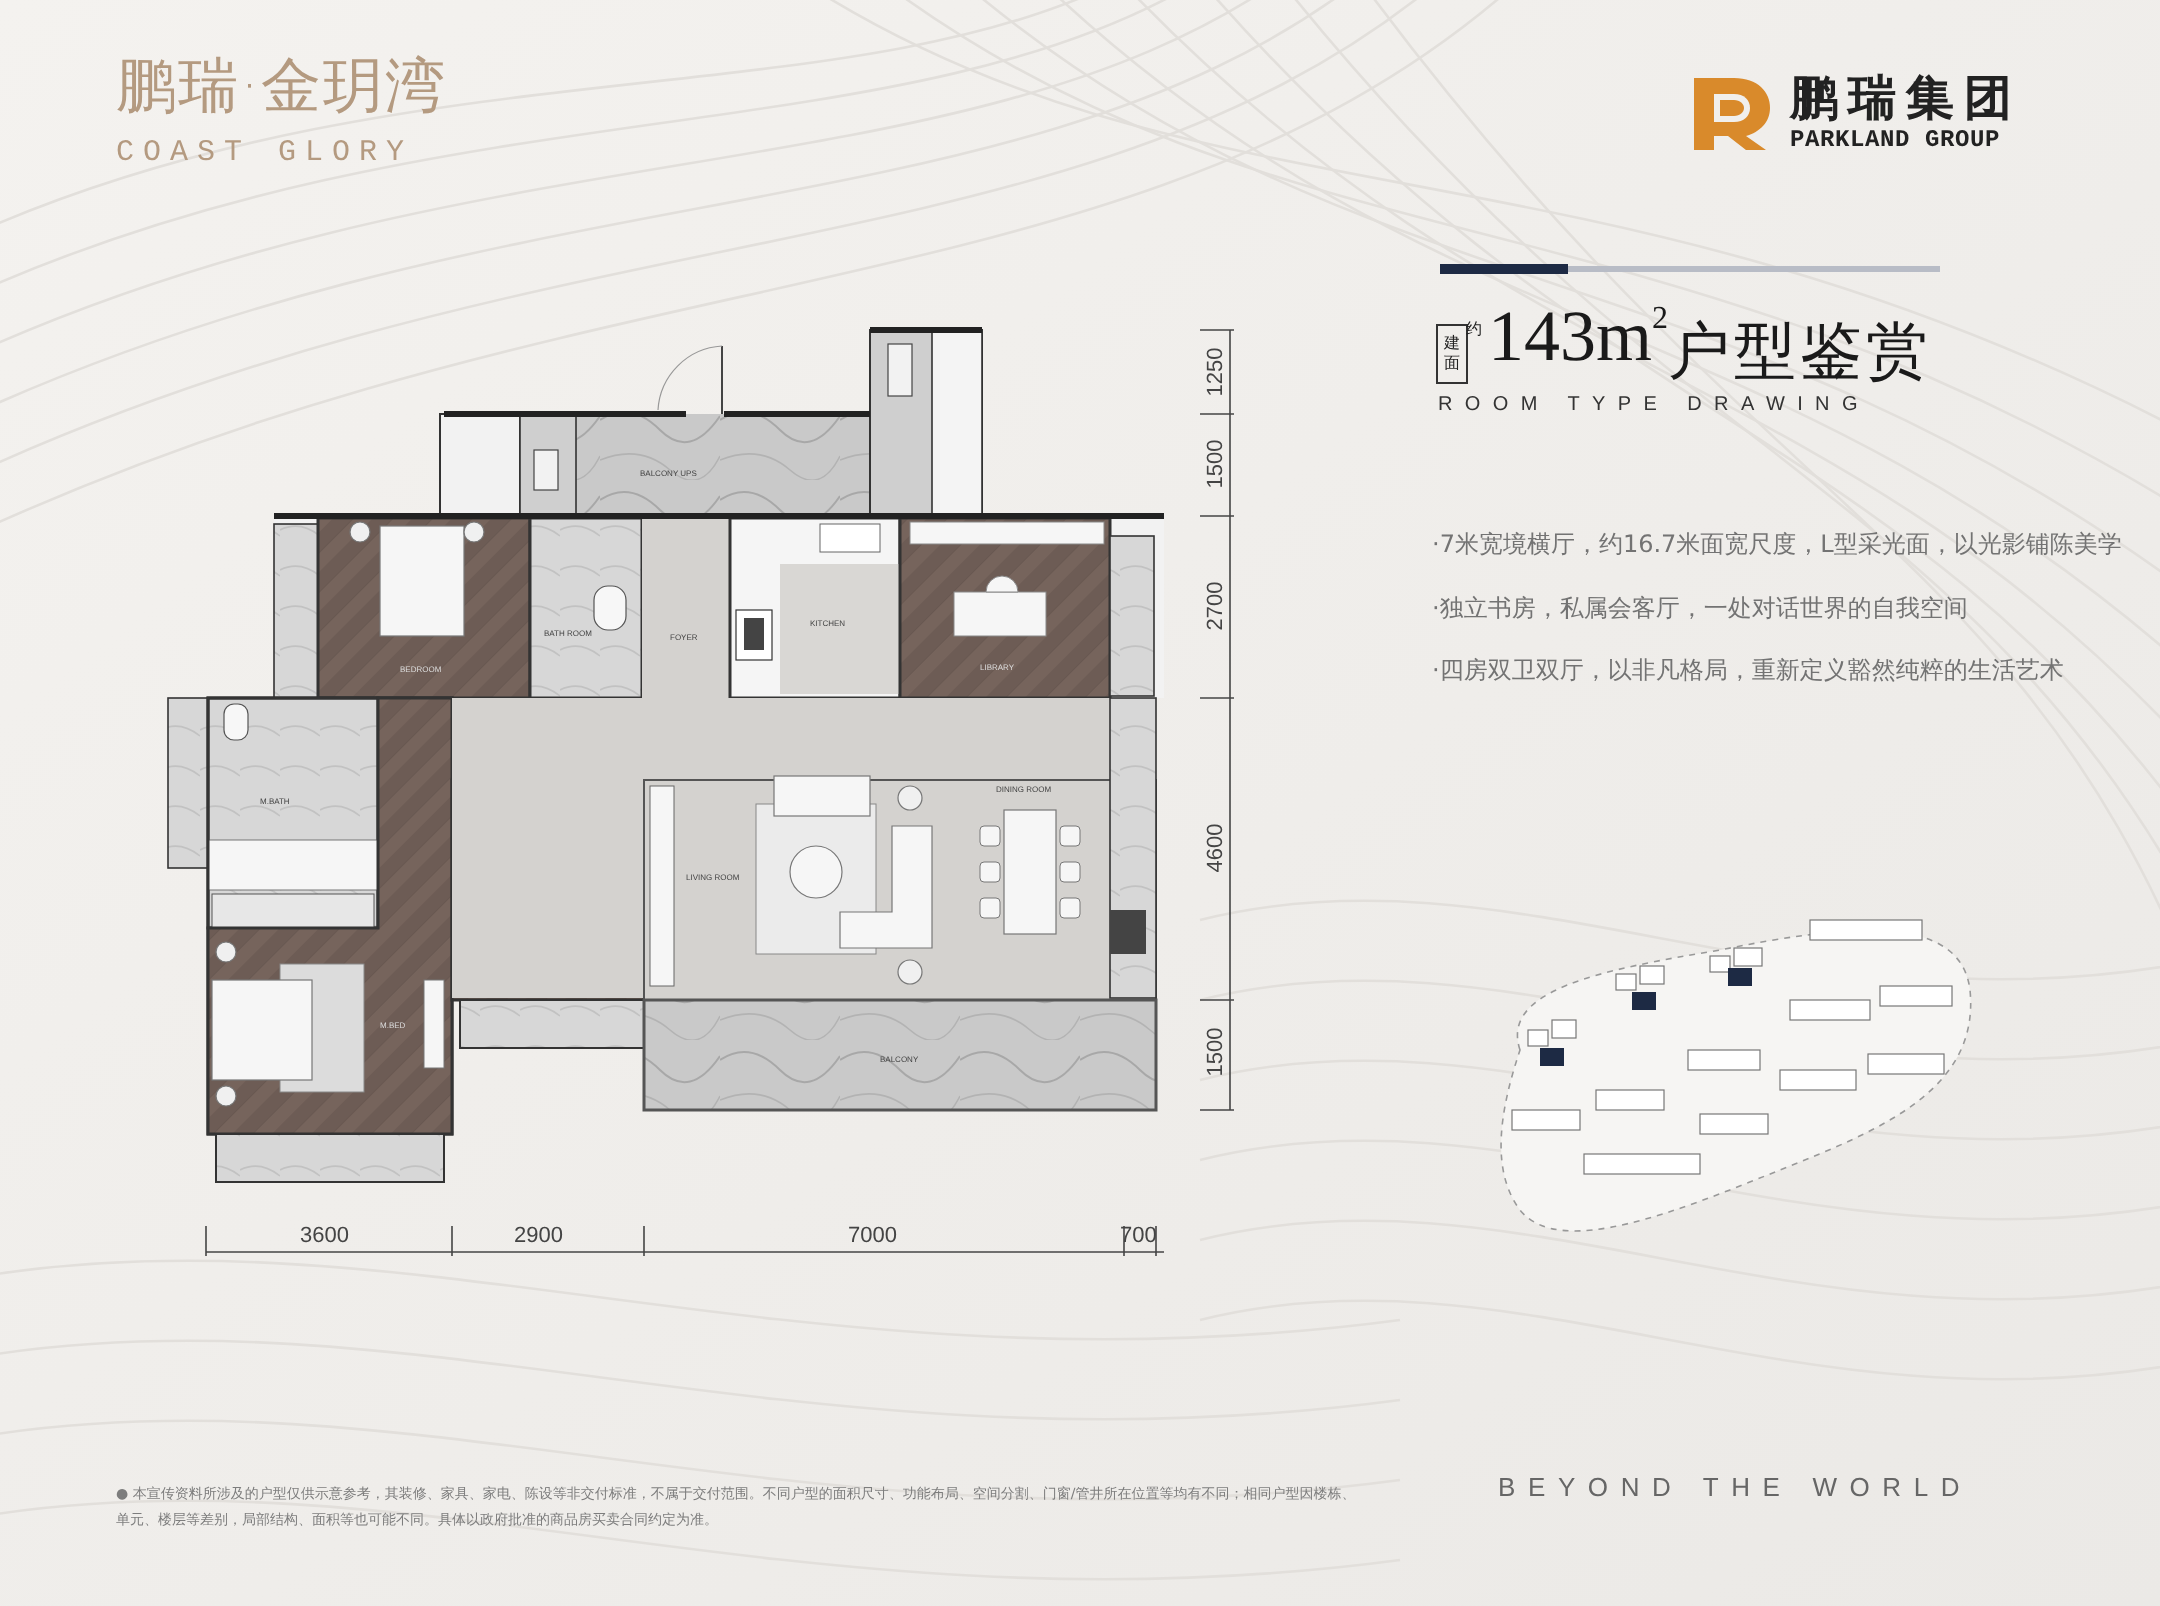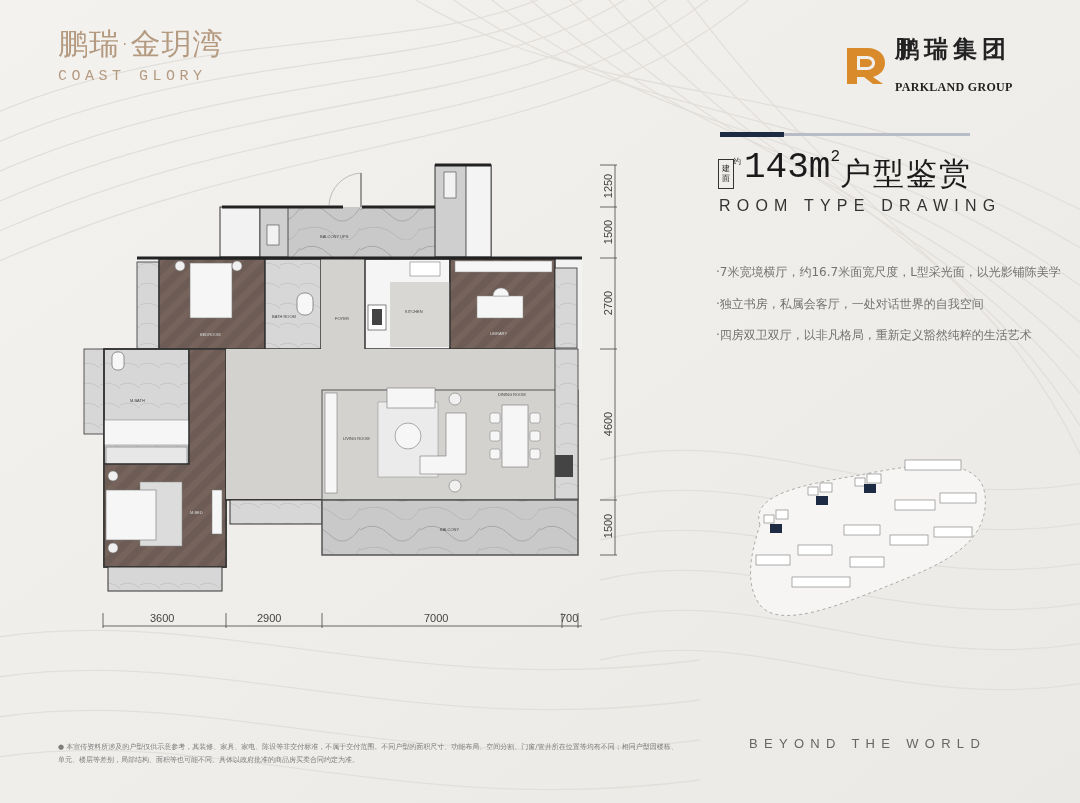--- a/index.html
+++ b/index.html
@@ -26,43 +26,43 @@
     font-size: 15px; letter-spacing: 4.5px; color: #b49a80; margin-top: 6px;
   }
 
   
   .brand-right { left: 845px; top: 36px; display: flex; align-items: center; }
   .logo-mark { width: 42px; height: 40px; margin-right: 8px; }
   .brand-right .cn {
     font-size: 24px; letter-spacing: 5px; color: #222; font-weight: bold; line-height: 26px;
   }
   .brand-right .en {
-    font-family: Liberation Serif, serif;
-    font-size: 12px; font-weight: bold; color: #222; letter-spacing: 0.3px; margin-top: 18px;
+    font-family: Liberation Mono, monospace;
+    font-size: 12px; font-weight: bold; color: #222; letter-spacing: 0.3px; margin-top: 1px;
   }
 
   
   .title-rule { left: 720px; top: 133px; width: 250px; height: 3px; background: #b8bcc6; }
   .title-rule .accent { position: absolute; left: 0; top: -1px; width: 64px; height: 5px; background: #1d2a44; }
   .title-block { left: 718px; top: 148px; display: flex; align-items: flex-end; }
   .badge {
     display: flex; flex-direction: column; align-items: center; justify-content: center;
     width: 16px; height: 30px; border: 1px solid #333; font-size: 8px; line-height: 10px;
     color: #222; margin-right: 0px; position: relative; top: -4px;
   }
   .badge-sup { font-size: 8px; position: relative; top: -26px; left: -1px; color: #222; }
   .area-num {
-    font-family: Liberation Mono, monospace;
+    font-family: Liberation Serif, serif;
     font-size: 36px; color: #1a1a1a; line-height: 40px; margin-left: 2px;
   }
   .area-sup { font-size: 16px; position: relative; top: -16px; }
   .area-cn { font-size: 31px; color: #1a1a1a; letter-spacing: 2px; line-height: 40px; text-align: right; }
   .subtitle {
     left: 719px; top: 197px; font-family: "Liberation Sans", sans-serif;
-    font-size: 16px; letter-spacing: 6.2px; color: #333;
+    font-size: 10px; letter-spacing: 6.2px; color: #333;
   }
 
   
   .features { left: 716px; top: 264px; }
   .features li {
     list-style: none; font-size: 12px; color: #737373; height: 31.5px; white-space: nowrap;
   }
 
   
   .plan { left: 0; top: 0; width: 700px; height: 650px; z-index: 1; }

